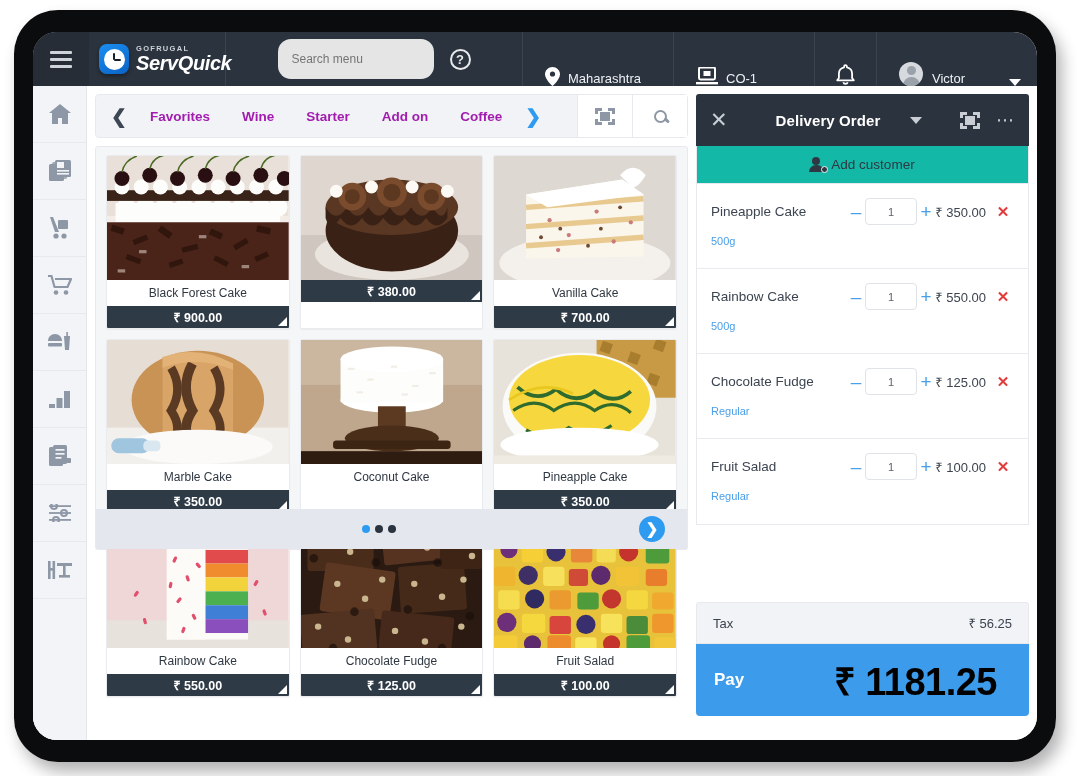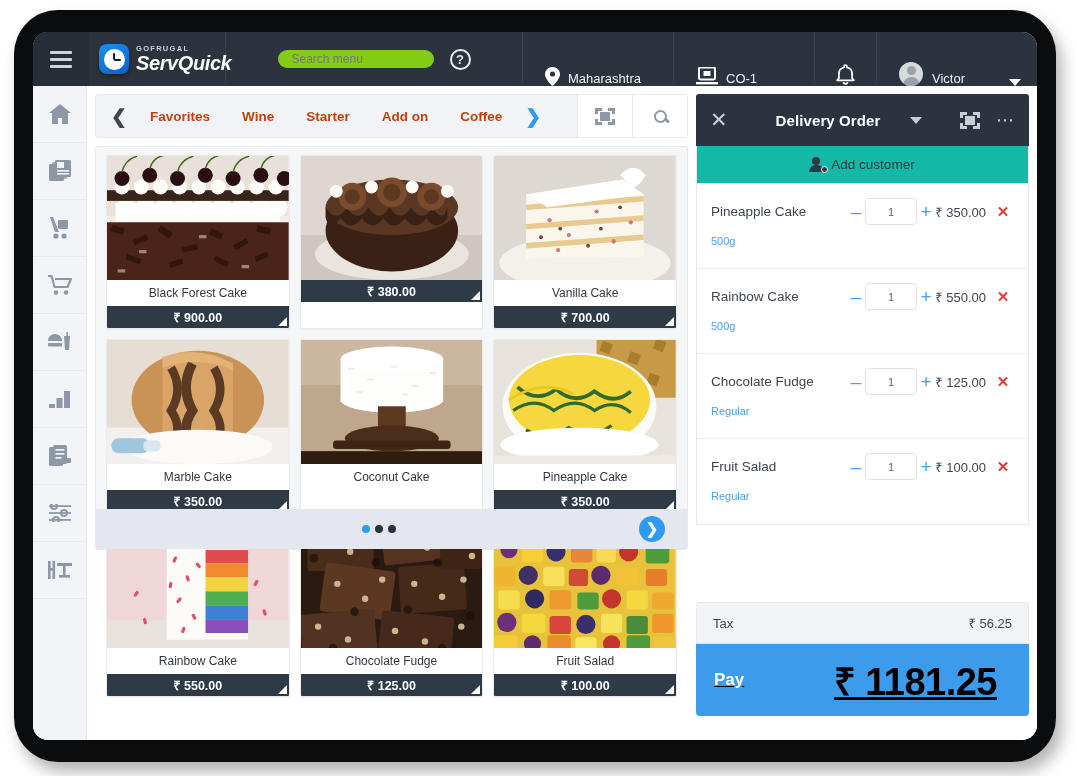--- a/index.html
+++ b/index.html
@@ -17,21 +17,21 @@
     width: 1042px; height: 752px;
     background: #0b0c0e;
     border-radius: 44px;
     box-shadow: 6px 10px 16px rgba(0,0,0,0.30);
   }
   .screen {
     position: absolute;
     left: 19px; top: 22px;
     width: 1004px; height: 708px;
     background: #ffffff;
-    border-radius: 15px;
+    border-radius: 24px;
     overflow: hidden;
   }
 
   
   .topbar {
     position: absolute; left: 0; top: 0;
     width: 100%; height: 54px;
     background: #2b333e;
     display: flex; align-items: stretch;
     color: #ffffff;
@@ -73,21 +73,21 @@
   .brand-main {
     font-size: 20px; font-weight: bold; font-style: italic; color: #ffffff;
     letter-spacing: -0.4px; display: block;
   }
   .tb-sep { width: 1px; background: #3b434e; }
   .search-cell {
     flex: 1 1 auto; display: flex; align-items: center; justify-content: center;
     gap: 16px;
   }
   .search-box {
-    width: 156px; height: 18px; background: #84cc16; border-radius: 13px;
+    width: 156px; height: 40px; background: #e5e5e5; border-radius: 13px;
     border: none; outline: none;
     padding: 0 14px; font-size: 12px; color: #555;
     font-family: "Liberation Sans", sans-serif;
   }
   .help-icon {
     width: 21px; height: 21px; border-radius: 50%;
     border: 2px solid #e8eaed; color: #e8eaed;
     display: flex; align-items: center; justify-content: center;
     font-size: 13px; font-weight: bold;
   }
@@ -146,21 +146,21 @@
   }
   .tab-scroll {
     flex: 1 1 auto; display: flex; align-items: center; gap: 0; padding-left: 8px;
   }
   .tab-arrow {
     width: 30px; display: flex; align-items: center; justify-content: center;
     font-size: 19px; font-weight: bold; color: #3d4653;
   }
   .tab-arrow.right { color: #2e9bf0; }
   .tab {
-    padding: 16px 16px; font-size: 13.5px; color: #c2410c; font-weight: bold;
+    padding: 16px 16px; font-size: 13.5px; color: #a21caf; font-weight: bold;
     display: flex; align-items: center; height: 100%;
     white-space: nowrap;
   }
   .tabbar-btn {
     width: 55px; background: #ffffff; border-left: 1px solid #e7e9ee;
     display: flex; align-items: center; justify-content: center;
   }
   .scan-ico { width: 20px; height: 17px; position: relative; }
   .scan-ico i {
     position: absolute; width: 7px; height: 6px; border: 3px solid #8d97a6;
@@ -301,21 +301,20 @@
     height: 42px; background: #f1f3f6; border: 1px solid #e7e9ee;
     display: flex; align-items: center; padding: 0 16px;
     border-radius: 3px 3px 0 0;
   }
   .tax-label { flex: 1 1 auto; font-size: 13px; color: #3c4450; }
   .tax-val { font-size: 13px; color: #3c4450; }
   .pay-row {
     height: 72px; background: #3d9bec;
     display: flex; align-items: center; padding: 0 22px 0 18px;
     border-radius: 0 0 4px 4px;
-    text-decoration: underline;
   }
   .pay-label { font-size: 17px; font-weight: bold; color: #ffffff; }
   .pay-amount {
     flex: 1 1 auto; text-align: right; font-size: 38px; font-weight: bold;
     color: #000000; letter-spacing: -0.5px; padding-right: 10px;
   }
 </style>
 </head>
 <body>
 

